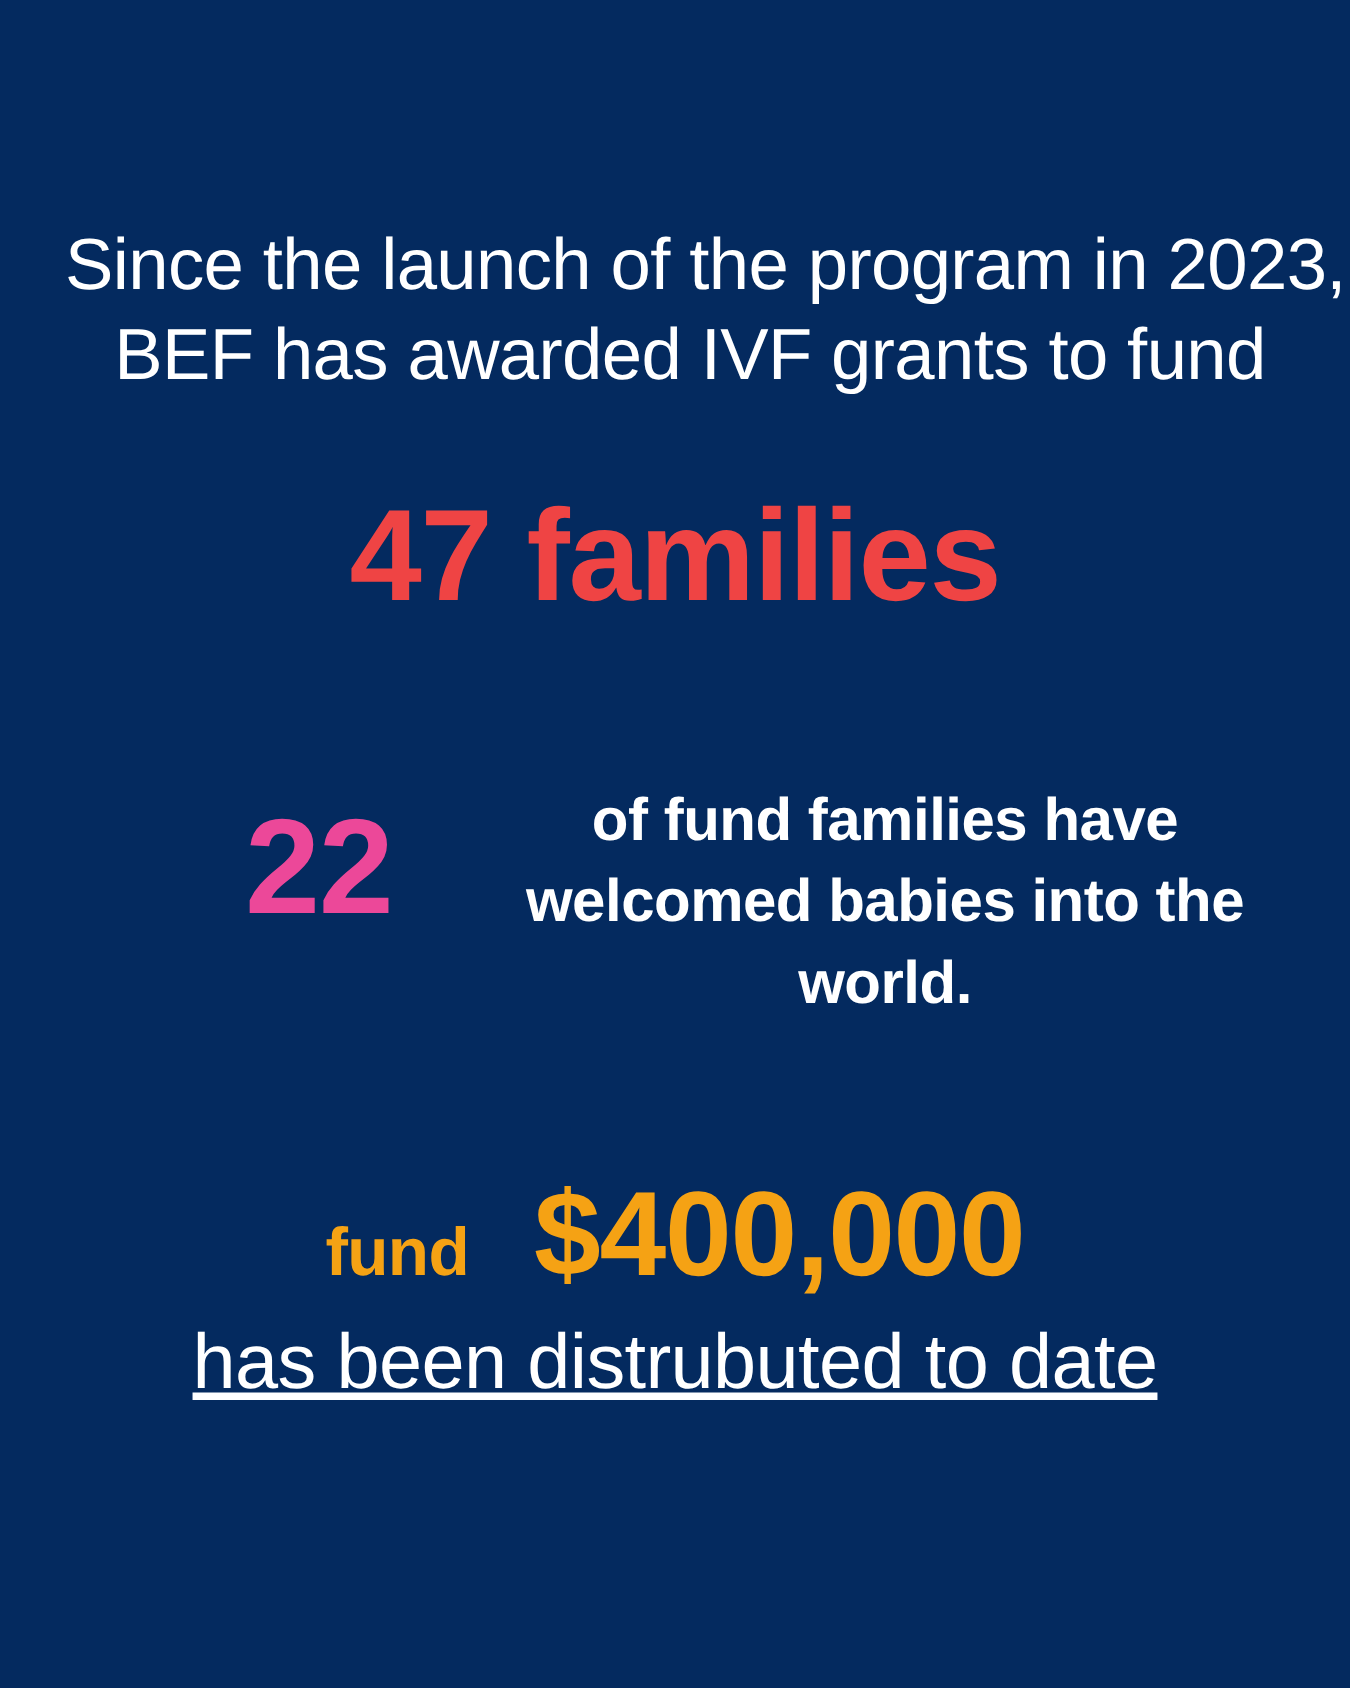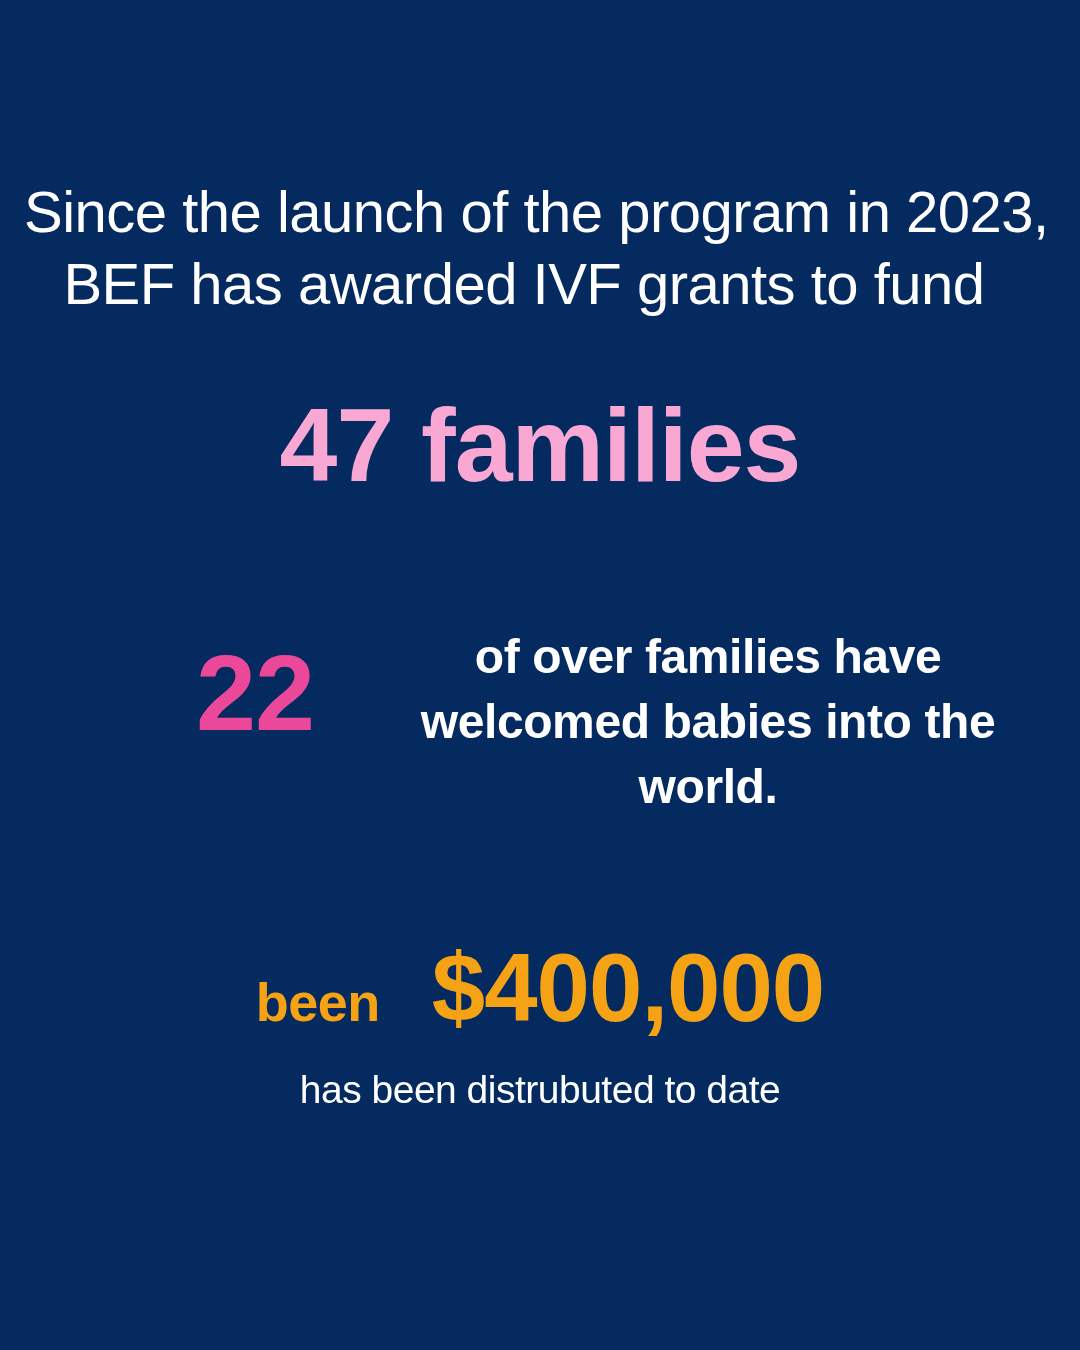--- a/index.html
+++ b/index.html
@@ -28,21 +28,21 @@
   .light-line {
     color: #FFFFFF;
     font-weight: 400;
     font-stretch: condensed;
     letter-spacing: -0.5px;
   }
 
   
   .intro-block {
     position: absolute;
-    left: 24px;
+    left: 52px;
     top: 176px;
     width: 1000px;
     text-align: center;
   }
   .intro-line {
     display: block;
     font-size: 58px;
     line-height: 72px;
     white-space: nowrap;
   }
@@ -54,21 +54,21 @@
     top: 386px;
     width: 1000px;
     text-align: center;
   }
   .headline {
     display: inline-block;
     font-size: 104px;
     line-height: 118px;
     font-weight: 700;
     letter-spacing: -1px;
-    color: #f9a8d4;
+    color: #ef4444;
     white-space: nowrap;
   }
 
   
   .stat-row {
     position: absolute;
     left: 150px;
     top: 624px;
     width: 900px;
     display: flex;
@@ -129,50 +129,51 @@
   
   .outro-block {
     position: absolute;
     left: 40px;
     top: 1056px;
     width: 1000px;
     text-align: center;
   }
   .outro-line {
     display: block;
-    font-size: 39px;
+    font-size: 62px;
     line-height: 68px;
     white-space: nowrap;
+    text-decoration: underline;
   }
 </style>
 </head>
 <body>
 
 <div class="poster">
 
   <div class="intro-block">
     <span class="intro-line light-line">Since the launch of the program in 2023,</span>
     <span class="intro-line light-line">BEF has awarded IVF grants to fund</span>
   </div>
 
   <div class="headline-block">
     <span class="headline">47 families</span>
   </div>
 
   <div class="stat-row">
     <div class="stat-number">22</div>
     <div class="stat-copy">
-      <span style="display: block;">of over families have</span>
+      <span style="display: block;">of fund families have</span>
       <span style="display: block; text-align: center;">welcomed babies into the</span>
       <span style="display: block;">world.</span>
     </div>
   </div>
 
   <div class="money-row">
-    <span class="money-pre">been</span>
+    <span class="money-pre">fund</span>
     <span class="money-amount">$400,000</span>
   </div>
 
   <div class="outro-block">
     <span class="outro-line light-line">has been distrubuted to date</span>
   </div>
 
 </div>
 
 </body></html>

